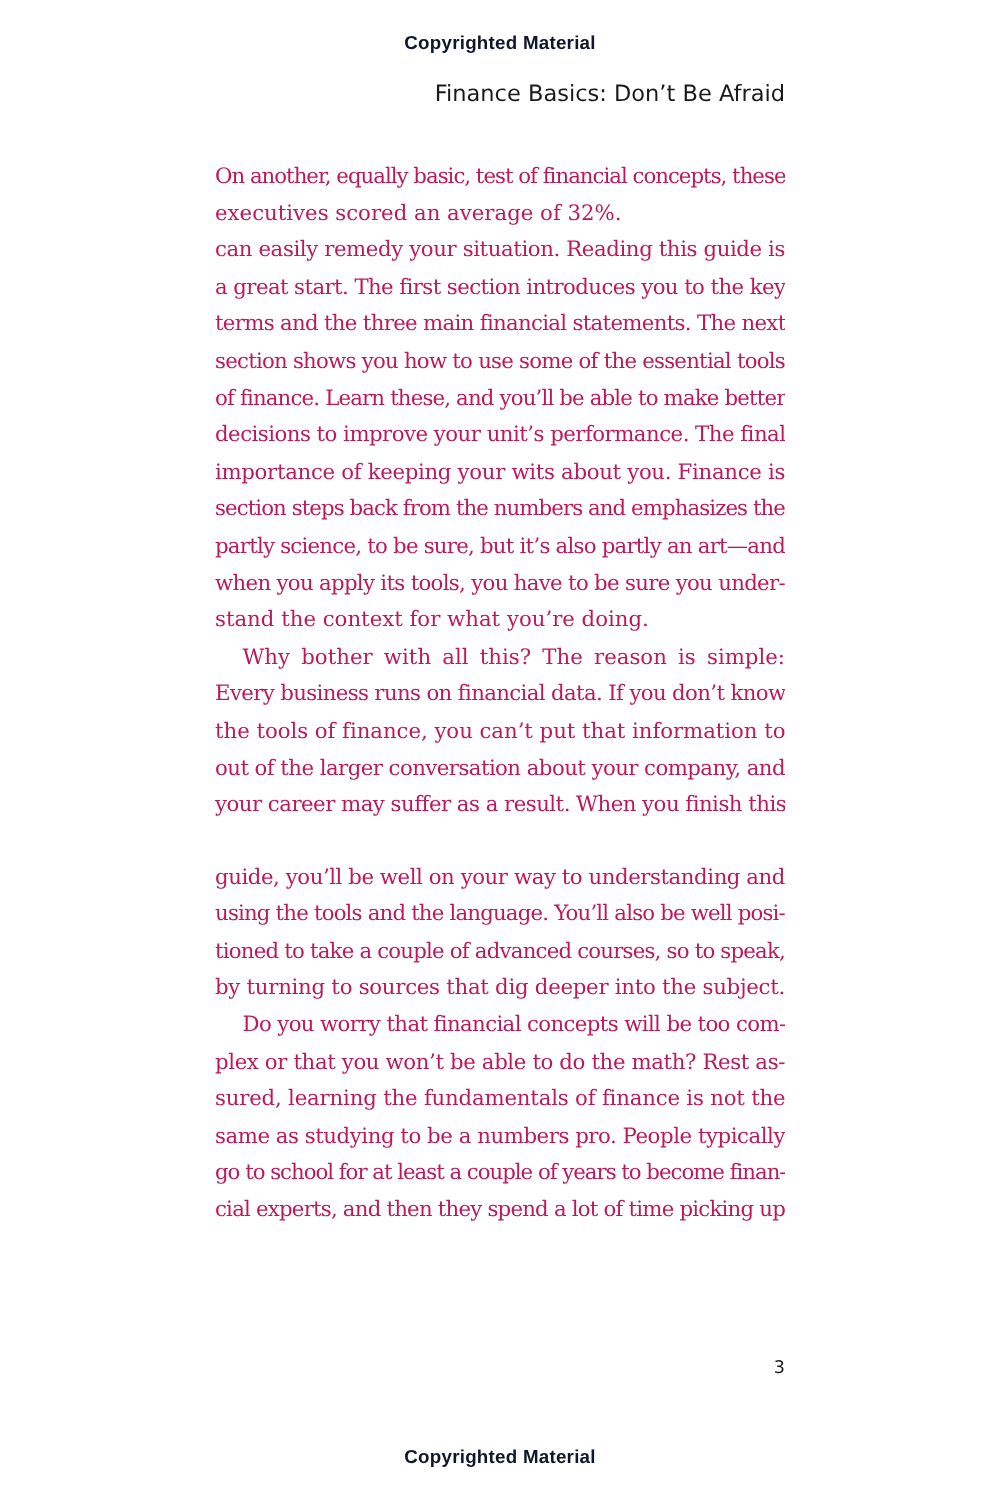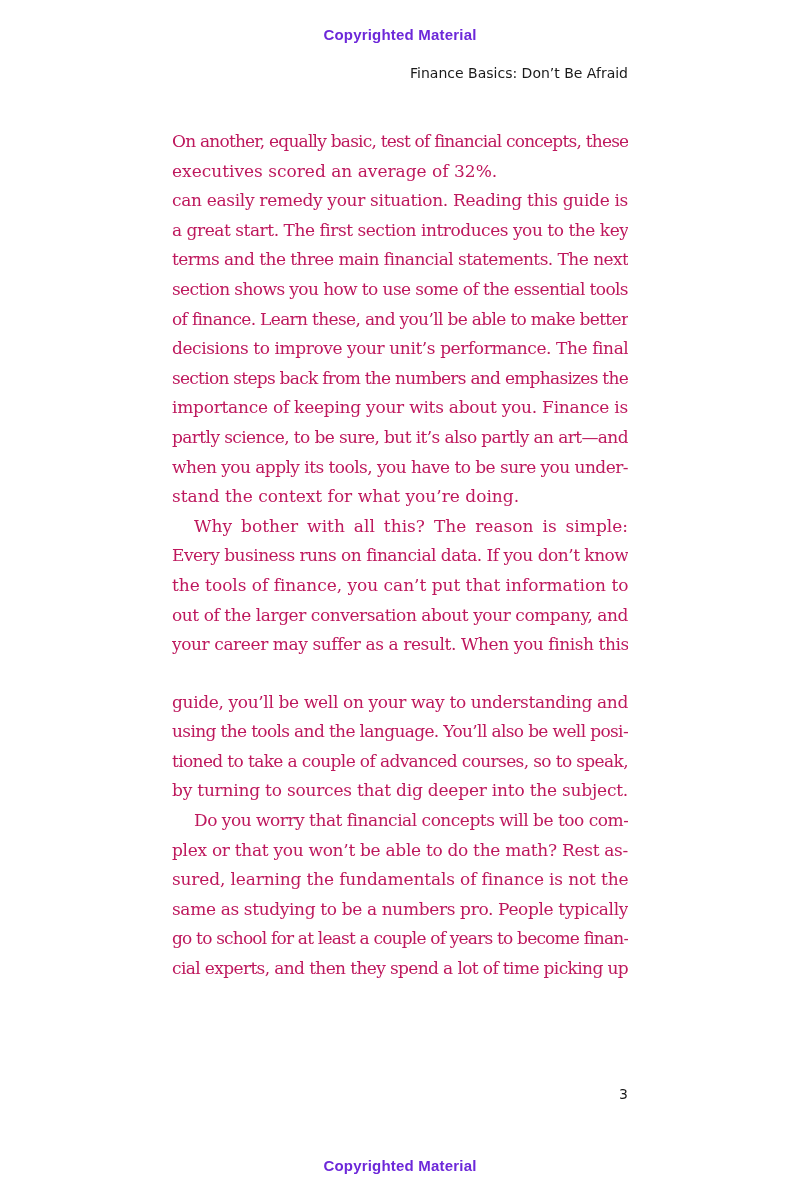--- a/index.html
+++ b/index.html
@@ -14,31 +14,31 @@
       overflow: hidden;
     }
     .watermark {
       position: absolute;
       left: 0;
       width: 800px;
       text-align: center;
       font-family: "Liberation Sans", sans-serif;
       font-weight: bold;
       font-size: 15px;
-      color: #6d28d9;
+      color: #0f172a;
       letter-spacing: 0.2px;
     }
     .watermark.top { top: 26px; }
     .watermark.bottom { top: 1157px; }
     .running-head {
       position: absolute;
       top: 65px;
       right: 172px;
       font-family: "DejaVu Sans", sans-serif;
-      font-size: 14px;
+      font-size: 18px;
       color: #1a1a1a;
       text-align: right;
       white-space: nowrap;
     }
     .body-text {
       position: absolute;
       left: 172px;
       top: 127px;
       width: 456px;
       font-family: "DejaVu Serif", serif;
@@ -80,22 +80,22 @@
     <div class="line" style="letter-spacing: -0.786458px;">On another, equally basic, test of financial concepts, these</div>
     <div class="line last">executives scored an average of 32%.</div>
   </div>
   <div>
     <div class="line" style="letter-spacing: -0.316477px;">can easily remedy your situation. Reading this guide is</div>
     <div class="line" style="letter-spacing: -0.461476px;">a great start. The first section introduces you to the key</div>
     <div class="line" style="letter-spacing: -0.544034px;">terms and the three main financial statements. The next</div>
     <div class="line" style="letter-spacing: -0.600725px;">section shows you how to use some of the essential tools</div>
     <div class="line" style="letter-spacing: -0.663524px;">of finance. Learn these, and you’ll be able to make better</div>
     <div class="line" style="letter-spacing: -0.411932px;">decisions to improve your unit’s performance. The final</div>
+    <div class="line" style="letter-spacing: -0.251474px;">importance of keeping your wits about you. Finance is</div>
     <div class="line" style="letter-spacing: -0.728588px;">section steps back from the numbers and emphasizes the</div>
-    <div class="line" style="letter-spacing: -0.251474px;">importance of keeping your wits about you. Finance is</div>
     <div class="line" style="letter-spacing: -0.606197px;">partly science, to be sure, but it’s also partly an art—and</div>
     <div class="line" style="letter-spacing: -0.543806px;">when you apply its tools, you have to be sure you under-</div>
     <div class="line last">stand the context for what you’re doing.</div>
   </div>
   <div>
     <div class="line indent">Why bother with all this? The reason is simple:</div>
     <div class="line" style="letter-spacing: -0.504464px;">Every business runs on financial data. If you don’t know</div>
     <div class="line" style="letter-spacing: -0.0303977px;">the tools of finance, you can’t put that information to</div>
     <div class="line" style="letter-spacing: -0.438947px;">out of the larger conversation about your company, and</div>
     <div class="line" style="letter-spacing: -0.408482px;">your career may suffer as a result. When you finish this</div>

